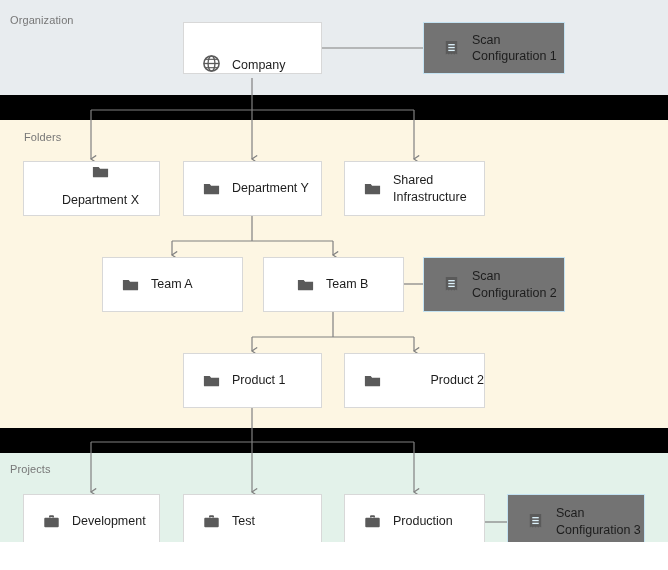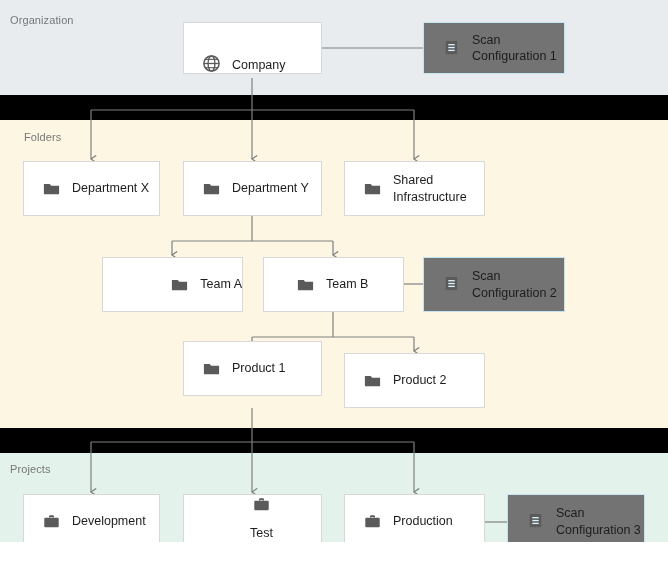--- a/index.html
+++ b/index.html
@@ -143,21 +143,21 @@
     <svg class="icon" viewBox="0 0 20 20">
       <path d="M4,2 h12 v14.4 l-1.5,-1.1 l-1.5,1.1 l-1.5,-1.1 l-1.5,1.1 l-1.5,-1.1 l-1.5,1.1 l-1.5,-1.1 L4,16.4 Z" fill="#5a5a5a"></path>
       <line x1="6.6" y1="6" x2="13.4" y2="6" stroke="#ddf2fb" stroke-width="1.4"></line>
       <line x1="6.6" y1="9" x2="13.4" y2="9" stroke="#ddf2fb" stroke-width="1.4"></line>
       <line x1="6.6" y1="12" x2="13.4" y2="12" stroke="#ddf2fb" stroke-width="1.4"></line>
     </svg>
     <span class="node-label">Scan
 Configuration 1</span>
   </div>
 
-  <div class="node" style="left:23px; top:161px; width:137px; height:55px;">
+  <div class="node" style="left:23px; top:161px; width:137px; height:55px;flex-direction:column;">
     <svg class="icon" viewBox="0 0 20 20">
       <path d="M2,5.2 h6.1 l1.5,1.9 H18 v8.1 a0.9,0.9 0 0 1 -0.9,0.9 H2.9 A0.9,0.9 0 0 1 2,15.2 Z" fill="#5a5a5a"></path>
     </svg>
     <span class="node-label">Department X</span>
   </div>
 
   <div class="node" style="left:183px; top:161px; width:139px; height:55px;">
     <svg class="icon" viewBox="0 0 20 20">
       <path d="M2,5.2 h6.1 l1.5,1.9 H18 v8.1 a0.9,0.9 0 0 1 -0.9,0.9 H2.9 A0.9,0.9 0 0 1 2,15.2 Z" fill="#5a5a5a"></path>
     </svg>
@@ -165,21 +165,21 @@
   </div>
 
   <div class="node" style="left:344px; top:161px; width:141px; height:55px;align-items:center;">
     <svg class="icon" viewBox="0 0 20 20">
       <path d="M2,5.2 h6.1 l1.5,1.9 H18 v8.1 a0.9,0.9 0 0 1 -0.9,0.9 H2.9 A0.9,0.9 0 0 1 2,15.2 Z" fill="#5a5a5a"></path>
     </svg>
     <span class="node-label">Shared
 Infrastructure</span>
   </div>
 
-  <div class="node" style="left:102px; top:257px; width:141px; height:55px;justify-content:flex-end;">
+  <div class="node" style="left:102px; top:257px; width:141px; height:55px;">
     <svg class="icon" viewBox="0 0 20 20">
       <path d="M2,5.2 h6.1 l1.5,1.9 H18 v8.1 a0.9,0.9 0 0 1 -0.9,0.9 H2.9 A0.9,0.9 0 0 1 2,15.2 Z" fill="#5a5a5a"></path>
     </svg>
     <span class="node-label">Team A</span>
   </div>
 
   <div class="node" style="left:263px; top:257px; width:141px; height:55px;padding-left:32px;">
     <svg class="icon" viewBox="0 0 20 20">
       <path d="M2,5.2 h6.1 l1.5,1.9 H18 v8.1 a0.9,0.9 0 0 1 -0.9,0.9 H2.9 A0.9,0.9 0 0 1 2,15.2 Z" fill="#5a5a5a"></path>
     </svg>
@@ -190,43 +190,43 @@
     <svg class="icon" viewBox="0 0 20 20">
       <path d="M4,2 h12 v14.4 l-1.5,-1.1 l-1.5,1.1 l-1.5,-1.1 l-1.5,1.1 l-1.5,-1.1 l-1.5,1.1 l-1.5,-1.1 L4,16.4 Z" fill="#5a5a5a"></path>
       <line x1="6.6" y1="6" x2="13.4" y2="6" stroke="#ddf2fb" stroke-width="1.4"></line>
       <line x1="6.6" y1="9" x2="13.4" y2="9" stroke="#ddf2fb" stroke-width="1.4"></line>
       <line x1="6.6" y1="12" x2="13.4" y2="12" stroke="#ddf2fb" stroke-width="1.4"></line>
     </svg>
     <span class="node-label">Scan
 Configuration 2</span>
   </div>
 
-  <div class="node" style="left:183px; top:341px; width:139px; height:55px;">
+  <div class="node" style="left:183px; top:353px; width:139px; height:55px;">
     <svg class="icon" viewBox="0 0 20 20">
       <path d="M2,5.2 h6.1 l1.5,1.9 H18 v8.1 a0.9,0.9 0 0 1 -0.9,0.9 H2.9 A0.9,0.9 0 0 1 2,15.2 Z" fill="#5a5a5a"></path>
     </svg>
     <span class="node-label">Product 1</span>
   </div>
 
-  <div class="node" style="left:344px; top:353px; width:141px; height:55px;">
+  <div class="node" style="left:344px; top:353px; width:141px; height:55px;justify-content:space-between;">
     <svg class="icon" viewBox="0 0 20 20">
       <path d="M2,5.2 h6.1 l1.5,1.9 H18 v8.1 a0.9,0.9 0 0 1 -0.9,0.9 H2.9 A0.9,0.9 0 0 1 2,15.2 Z" fill="#5a5a5a"></path>
     </svg>
     <span class="node-label">Product 2</span>
   </div>
 
   <div class="node" style="left:23px; top:494px; width:137px; height:55px;">
     <svg class="icon" viewBox="0 0 20 20">
       <path d="M7.4,4.6 a1.1,1.1 0 0 1 1.1,-1.1 h3 a1.1,1.1 0 0 1 1.1,1.1 v1.3 h-1.7 v-0.7 h-1.8 v0.7 h-1.7 Z" fill="#5a5a5a"></path>
       <rect x="2.4" y="6" width="15.2" height="10" rx="1.1" fill="#5a5a5a"></rect>
     </svg>
     <span class="node-label">Development</span>
   </div>
 
-  <div class="node" style="left:183px; top:494px; width:139px; height:55px;flex-direction:column;">
+  <div class="node" style="left:183px; top:494px; width:139px; height:55px;">
     <svg class="icon" viewBox="0 0 20 20">
       <path d="M7.4,4.6 a1.1,1.1 0 0 1 1.1,-1.1 h3 a1.1,1.1 0 0 1 1.1,1.1 v1.3 h-1.7 v-0.7 h-1.8 v0.7 h-1.7 Z" fill="#5a5a5a"></path>
       <rect x="2.4" y="6" width="15.2" height="10" rx="1.1" fill="#5a5a5a"></rect>
     </svg>
     <span class="node-label">Test</span>
   </div>
 
   <div class="node" style="left:344px; top:494px; width:141px; height:55px;">
     <svg class="icon" viewBox="0 0 20 20">
       <path d="M7.4,4.6 a1.1,1.1 0 0 1 1.1,-1.1 h3 a1.1,1.1 0 0 1 1.1,1.1 v1.3 h-1.7 v-0.7 h-1.8 v0.7 h-1.7 Z" fill="#5a5a5a"></path>

